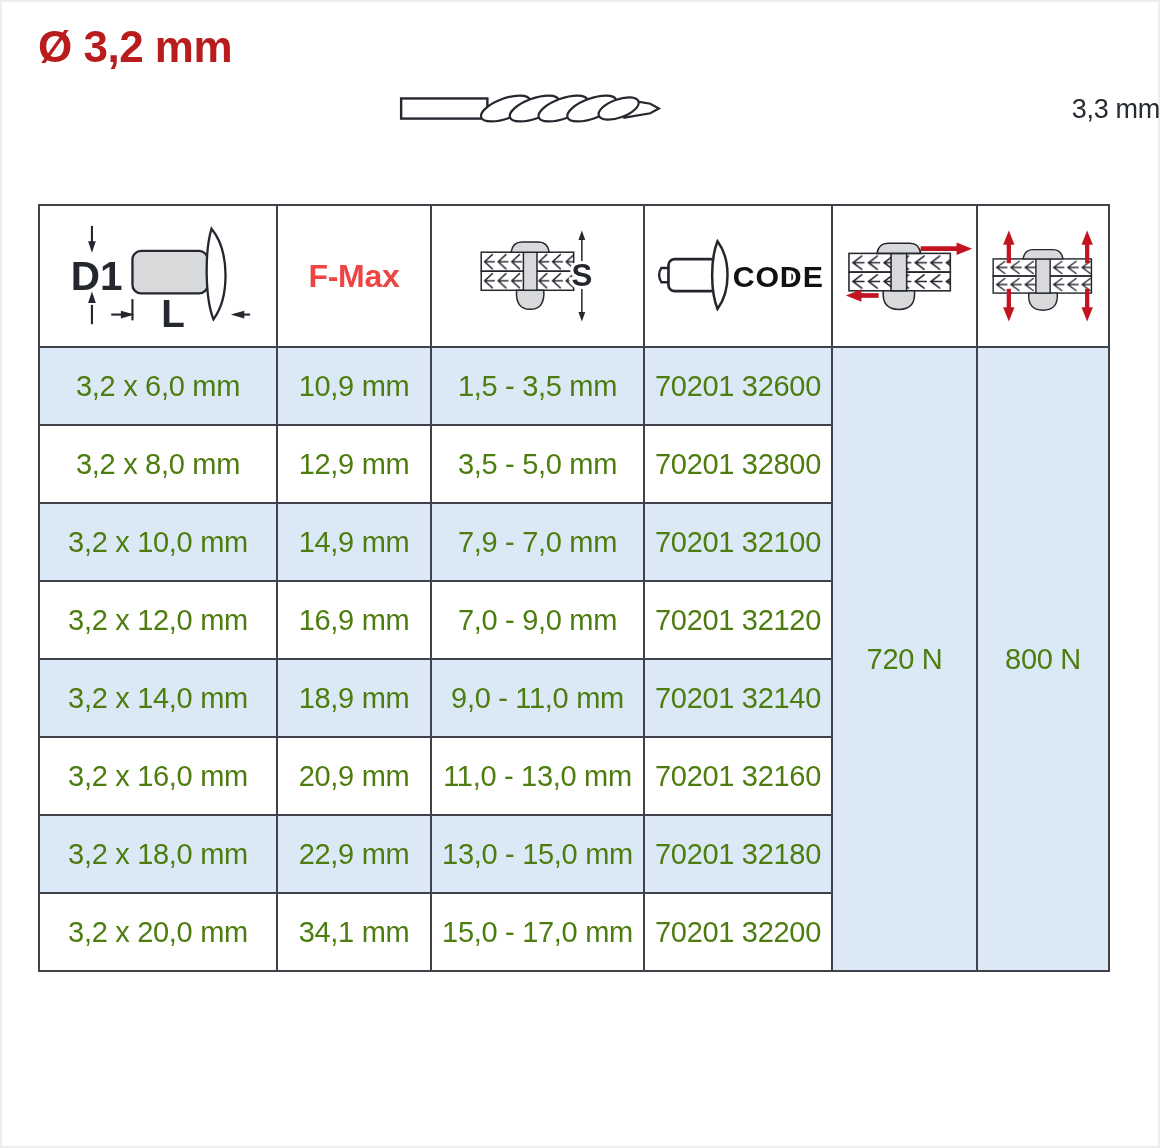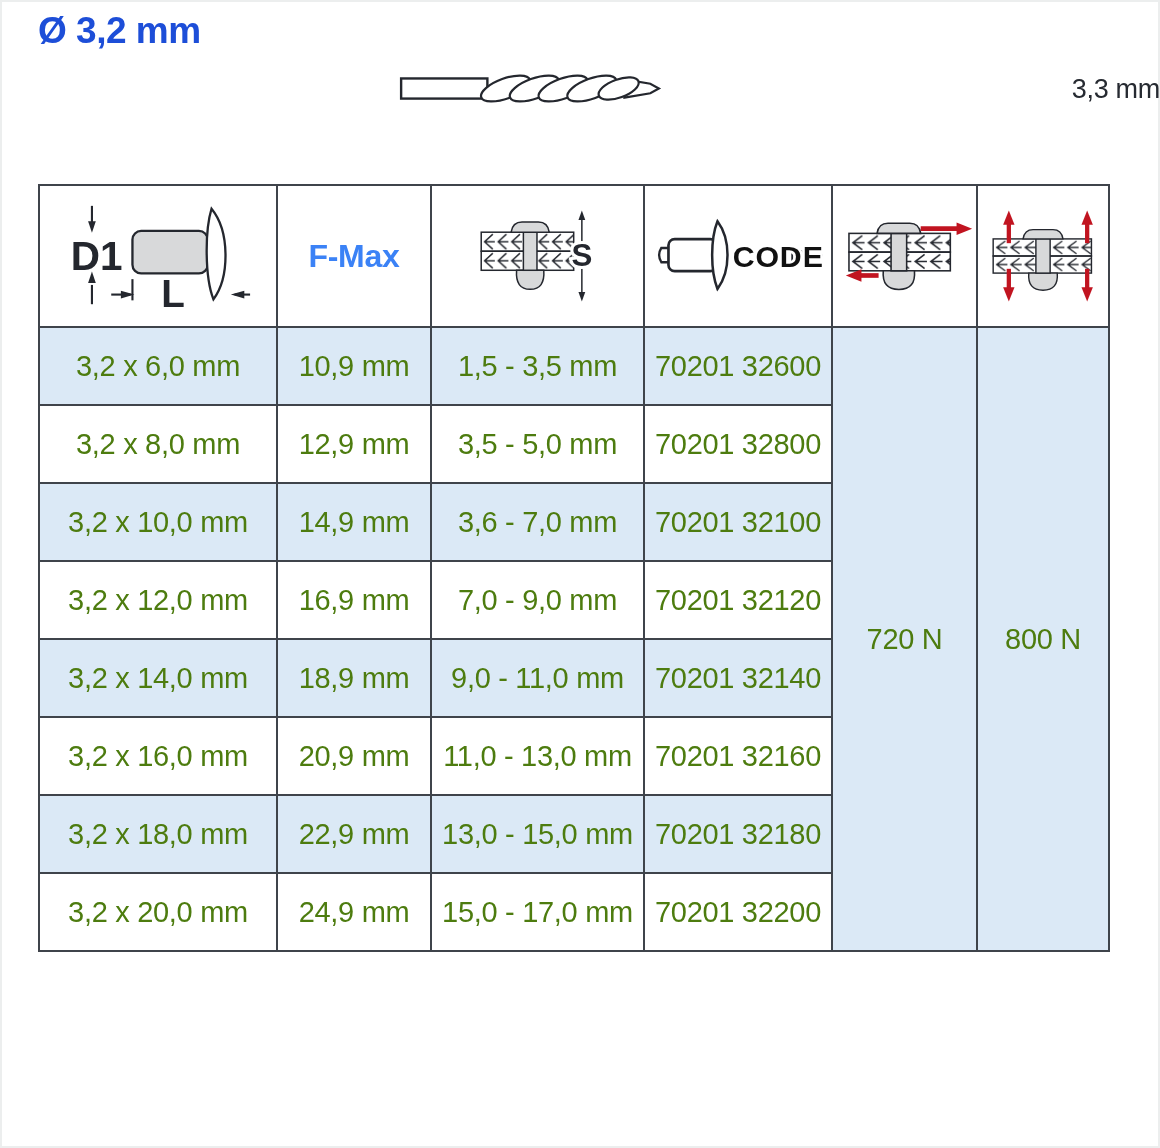--- a/index.html
+++ b/index.html
@@ -8,25 +8,25 @@
     width:1160px;height:1148px;
     box-sizing:border-box;
     padding:6px 0 0 38px;
     background:#fff;
     font-family:"Liberation Sans", sans-serif;
     color:#262a31;
     box-shadow:inset 0 0 0 2px #eceeee;
     overflow:hidden;
   }
   .title{
-    margin:4px 0 12px 0;
-    font-size:37px;
+    margin:16px 0 12px 0;
+    font-size:44px;
     font-weight:700;
     letter-spacing:-0.5px;
-    color:#1d4ed8;
+    color:#b91c1c;
   }
   .spec-line{
     height:54px;
     display:flex;align-items:center;
     font-size:27px;
     letter-spacing:-0.3px;
     white-space:pre-wrap;
   }
   .drill-row{
     height:50px;
@@ -52,21 +52,21 @@
   .spec-table thead th{height:122px;background:#fff;}
   .spec-table td{
     height:58px;
     font-size:29px;
     letter-spacing:-0.3px;
     color:#4d7c0f;
     font-weight:400;
   }
   .spec-table tr.alt td{background:#dbe9f6;}
   .spec-table td.merged{background:#dbe9f6;}
-  .fmax-label{font-size:32px;letter-spacing:-0.3px;color:#3b82f6;}
+  .fmax-label{font-size:32px;letter-spacing:-0.3px;color:#ef4444;}
   svg{display:block;margin:0 auto;}
   svg text{font-family:"Liberation Sans", sans-serif;}
 </style>
 </head>
 <body>
 
 <div class="page">
 
   <h1 class="title">Ø 3,2 mm</h1>
 
@@ -215,21 +215,21 @@
         </tr>
         <tr>
           <td>3,2 x 8,0 mm</td>
           <td>12,9 mm</td>
           <td>3,5 - 5,0 mm</td>
           <td>70201 32800</td>
         </tr>
         <tr class="alt">
           <td>3,2 x 10,0 mm</td>
           <td>14,9 mm</td>
-          <td>3,6 - 7,0 mm</td>
+          <td>7,9 - 7,0 mm</td>
           <td>70201 32100</td>
         </tr>
         <tr>
           <td>3,2 x 12,0 mm</td>
           <td>16,9 mm</td>
           <td>7,0 - 9,0 mm</td>
           <td>70201 32120</td>
         </tr>
         <tr class="alt">
           <td>3,2 x 14,0 mm</td>
@@ -244,20 +244,20 @@
           <td>70201 32160</td>
         </tr>
         <tr class="alt">
           <td>3,2 x 18,0 mm</td>
           <td>22,9 mm</td>
           <td>13,0 - 15,0 mm</td>
           <td>70201 32180</td>
         </tr>
         <tr>
           <td>3,2 x 20,0 mm</td>
-          <td>24,9 mm</td>
+          <td>34,1 mm</td>
           <td>15,0 - 17,0 mm</td>
           <td>70201 32200</td>
         </tr>
       </tbody>
   </table>
 
 </div>
 
 </body></html>

